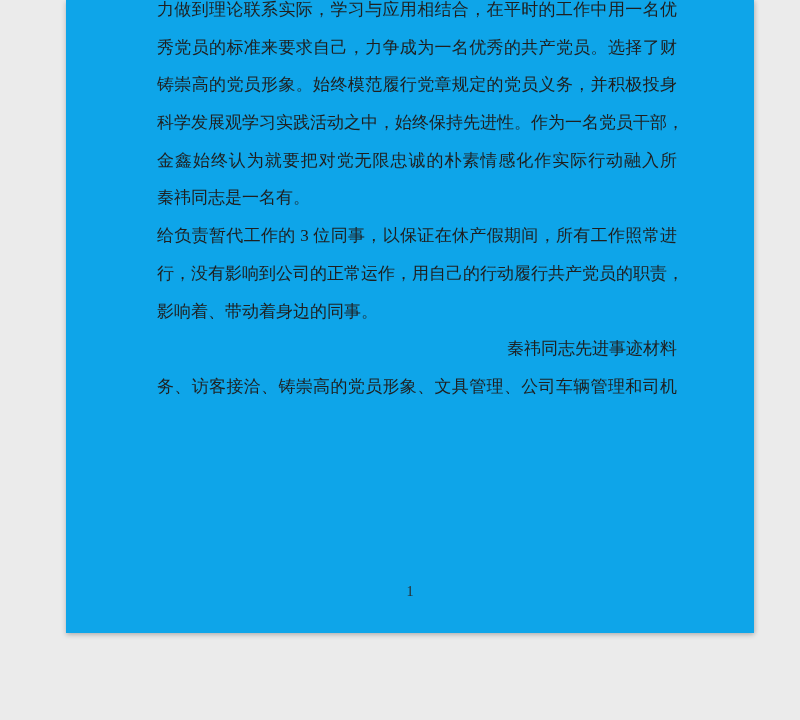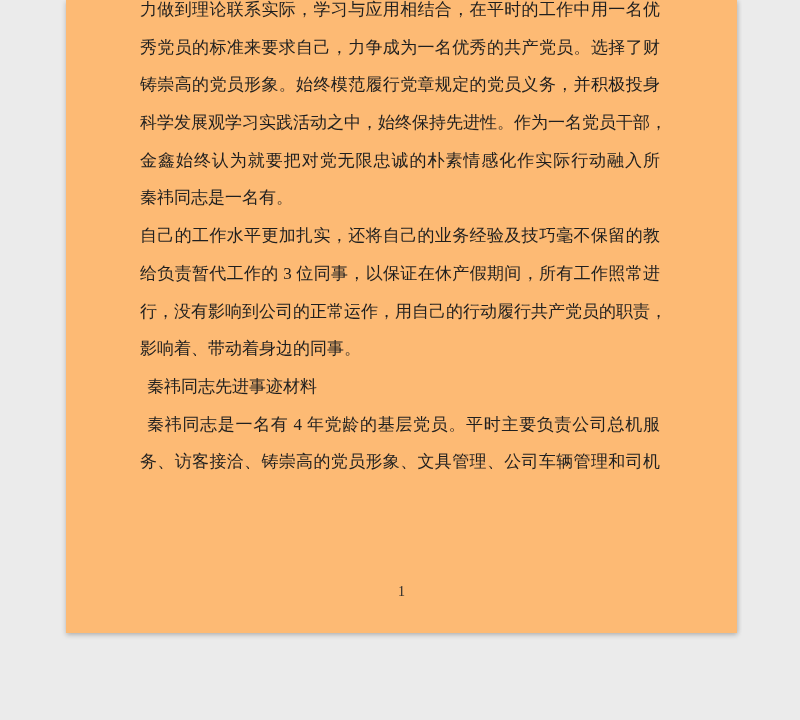--- a/index.html
+++ b/index.html
@@ -38,48 +38,47 @@
     overflow: visible;
     white-space: nowrap;
   }
   .line.just {
     white-space: normal;
     text-align: justify;
     text-align-last: justify;
   }
   .line.indent {
     text-indent: 7px;
+    text-align: right;
   }
   .pagenum {
     position: absolute;
     left: 0;
     right: 0;
     top: 581px;
     height: 22px;
     line-height: 22px;
     text-align: center;
     font-size: 14px;
     color: #2a2a2a;
   }
 </style>
 </head>
 <body style="background: rgb(235, 235, 235);">
 
 <div class="viewport">
-  <div class="paper" style="background: #fdba74;">
+  <div class="paper" style="background: #0ea5e9; padding-left: 17px;">
     <div class="textblock" style="color: rgb(31, 31, 31);">
         <div class="line just">力做到理论联系实际，学习与应用相结合，在平时的工作中用一名优</div>
         <div class="line just">秀党员的标准来要求自己，力争成为一名优秀的共产党员。选择了财</div>
         <div class="line just">铸崇高的党员形象。始终模范履行党章规定的党员义务，并积极投身</div>
         <div class="line">科学发展观学习实践活动之中，始终保持先进性。作为一名党员干部，</div>
         <div class="line just">金鑫始终认为就要把对党无限忠诚的朴素情感化作实际行动融入所</div>
         <div class="line">秦祎同志是一名有。</div>
-        <div class="line just">自己的工作水平更加扎实，还将自己的业务经验及技巧毫不保留的教</div>
         <div class="line just">给负责暂代工作的 3 位同事，以保证在休产假期间，所有工作照常进</div>
         <div class="line">行，没有影响到公司的正常运作，用自己的行动履行共产党员的职责，</div>
         <div class="line">影响着、带动着身边的同事。</div>
         <div class="line indent">秦祎同志先进事迹材料</div>
-        <div class="line just indent">秦祎同志是一名有 4 年党龄的基层党员。平时主要负责公司总机服</div>
         <div class="line just">务、访客接洽、铸崇高的党员形象、文具管理、公司车辆管理和司机</div>
       </div>
     <div class="pagenum">1</div>
   </div>
 </div>
 
 </body></html>

